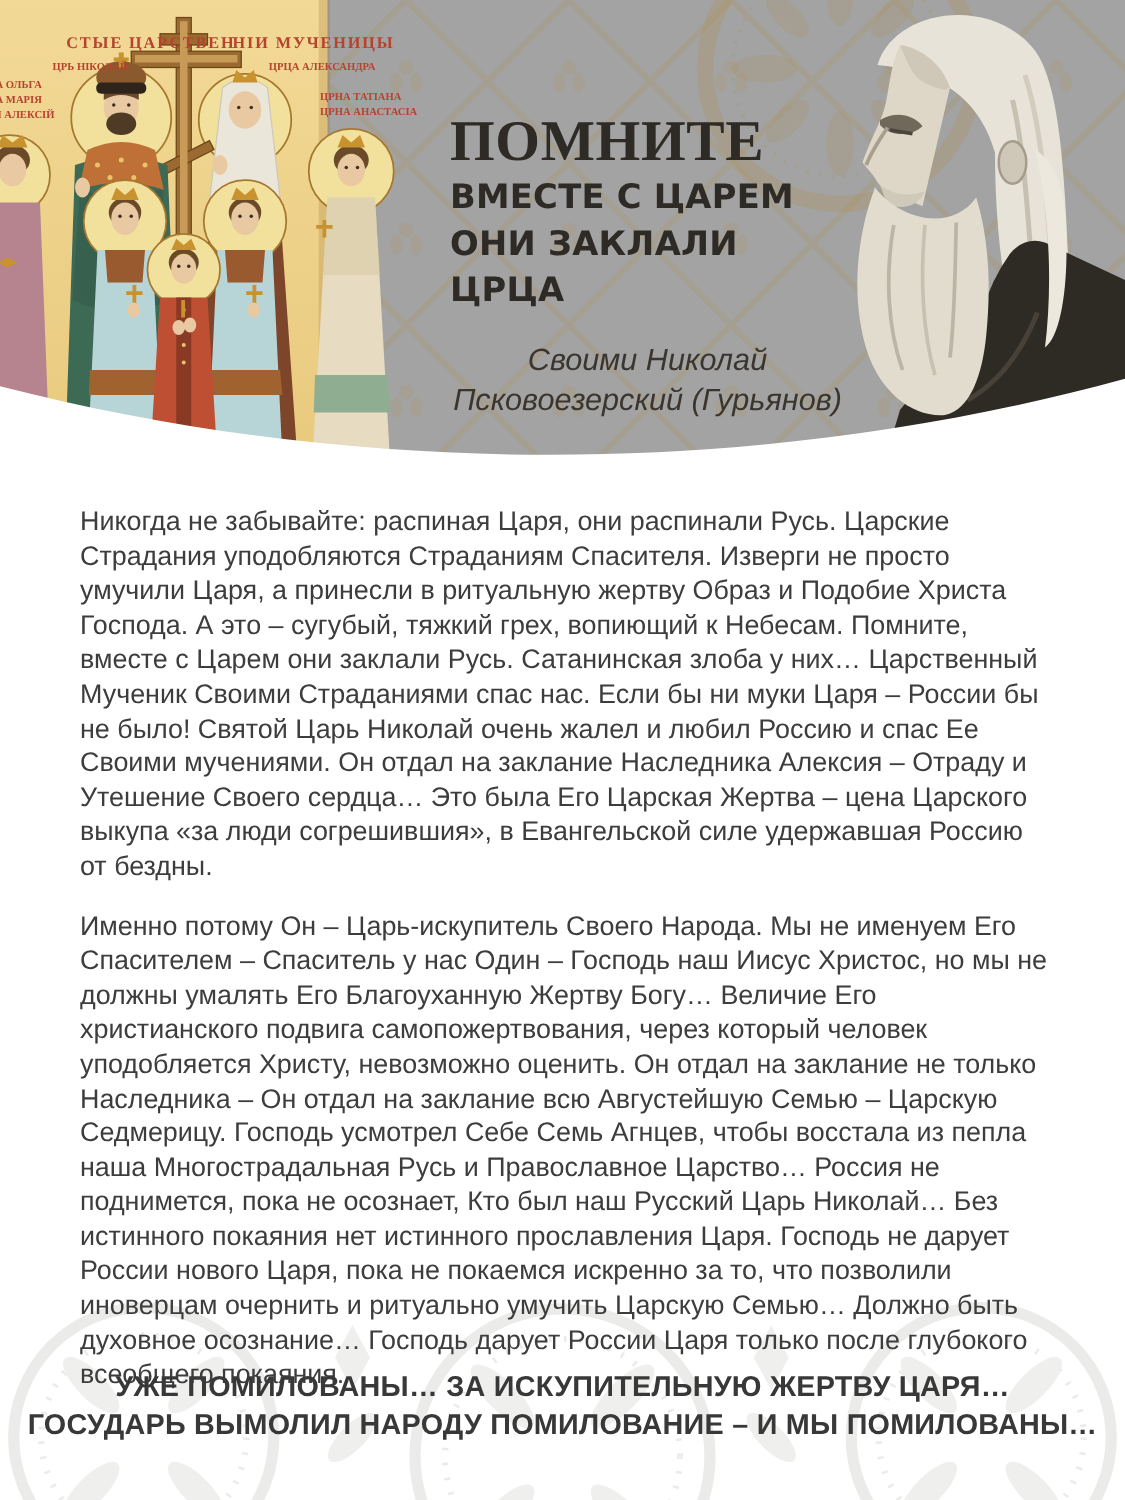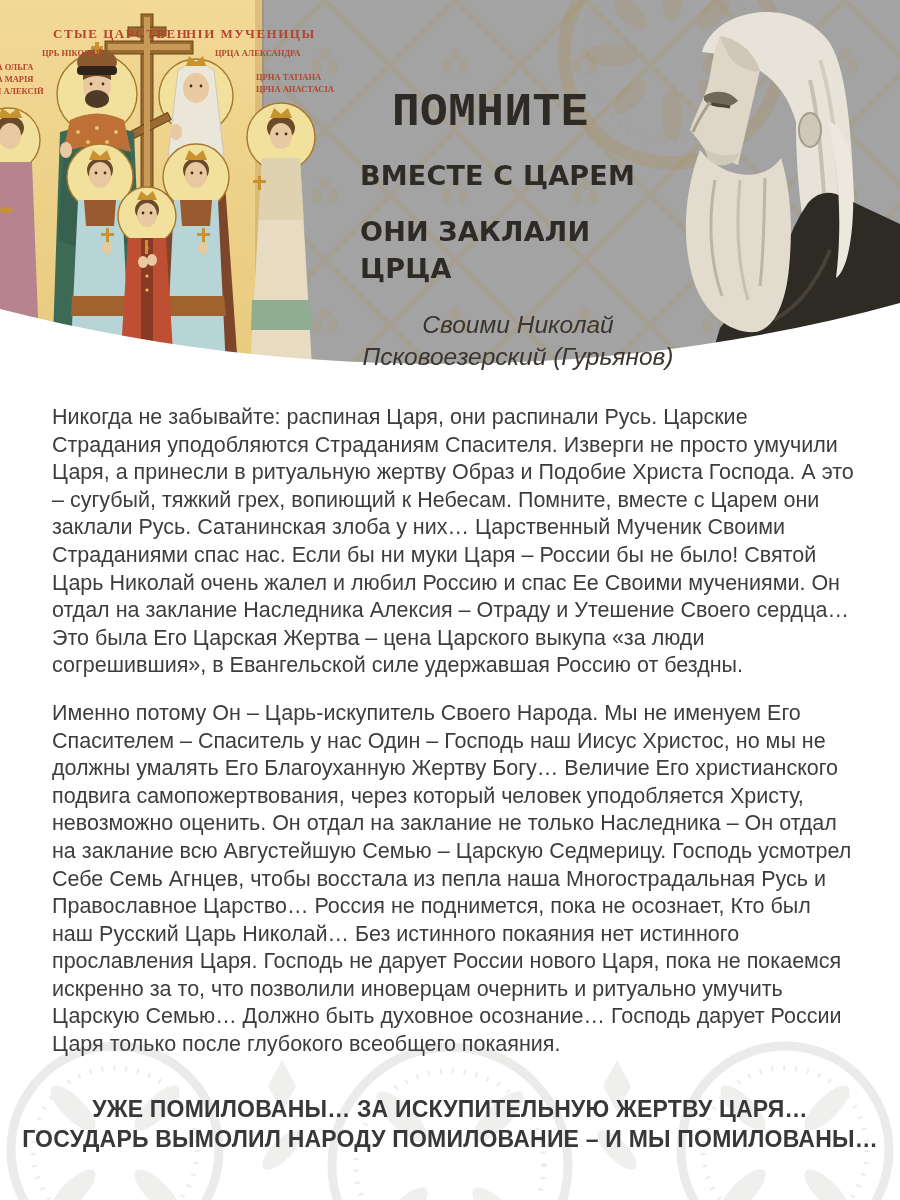--- a/index.html
+++ b/index.html
@@ -17,38 +17,38 @@
     position:absolute;pointer-events:none;
   }
   .header .pattern{left:0;top:0;}
   .header .icon-art{left:0;top:0;}
   .header .monk-art{right:0;top:0;}
   .header .curve{left:0;bottom:0;}
   .title-block{
     position:absolute;left:360px;top:88px;width:320px;color:#2e2a25;
   }
   .title-main{
-    font-family:Liberation Mono, monospace;font-weight:800;
-    font-size:46px;line-height:50px;letter-spacing:.5px;margin-left:32px;
+    font-family:Liberation Serif, serif;font-weight:800;
+    font-size:46px;line-height:50px;letter-spacing:.5px;
   }
   .title-sub{
     font-family:"DejaVu Sans",sans-serif;font-weight:700;
-    font-size:27px;line-height:37px;letter-spacing:.2px;margin-top:19px;
+    font-size:27px;line-height:37px;letter-spacing:.2px;margin-top:1px;
   }
   .attribution{
     margin-top:22px;width:316px;text-align:center;
     font-style:italic;font-size:24.5px;line-height:32px;color:#3a352f;
   }
   
   .body-text{
     position:absolute;left:0;top:368px;width:900px;
     padding:0 44px 0 52px;box-sizing:border-box;
     color:#3d3d3d;font-size:21.5px;line-height:27.6px;
   }
-  .body-text p{margin:0;}
+  .body-text p{margin:12px;}
   .body-text p.p1{margin-top:36px;}
   .body-text p.p2{margin-top:20px;}
   
   .footer-ornament{position:absolute;left:0;bottom:0;pointer-events:none;}
   .footer-quote{
     position:absolute;left:0;top:1094px;width:900px;text-align:center;
     font-weight:700;font-size:23px;line-height:30px;color:#383838;
     letter-spacing:.2px;
   }
 </style>

